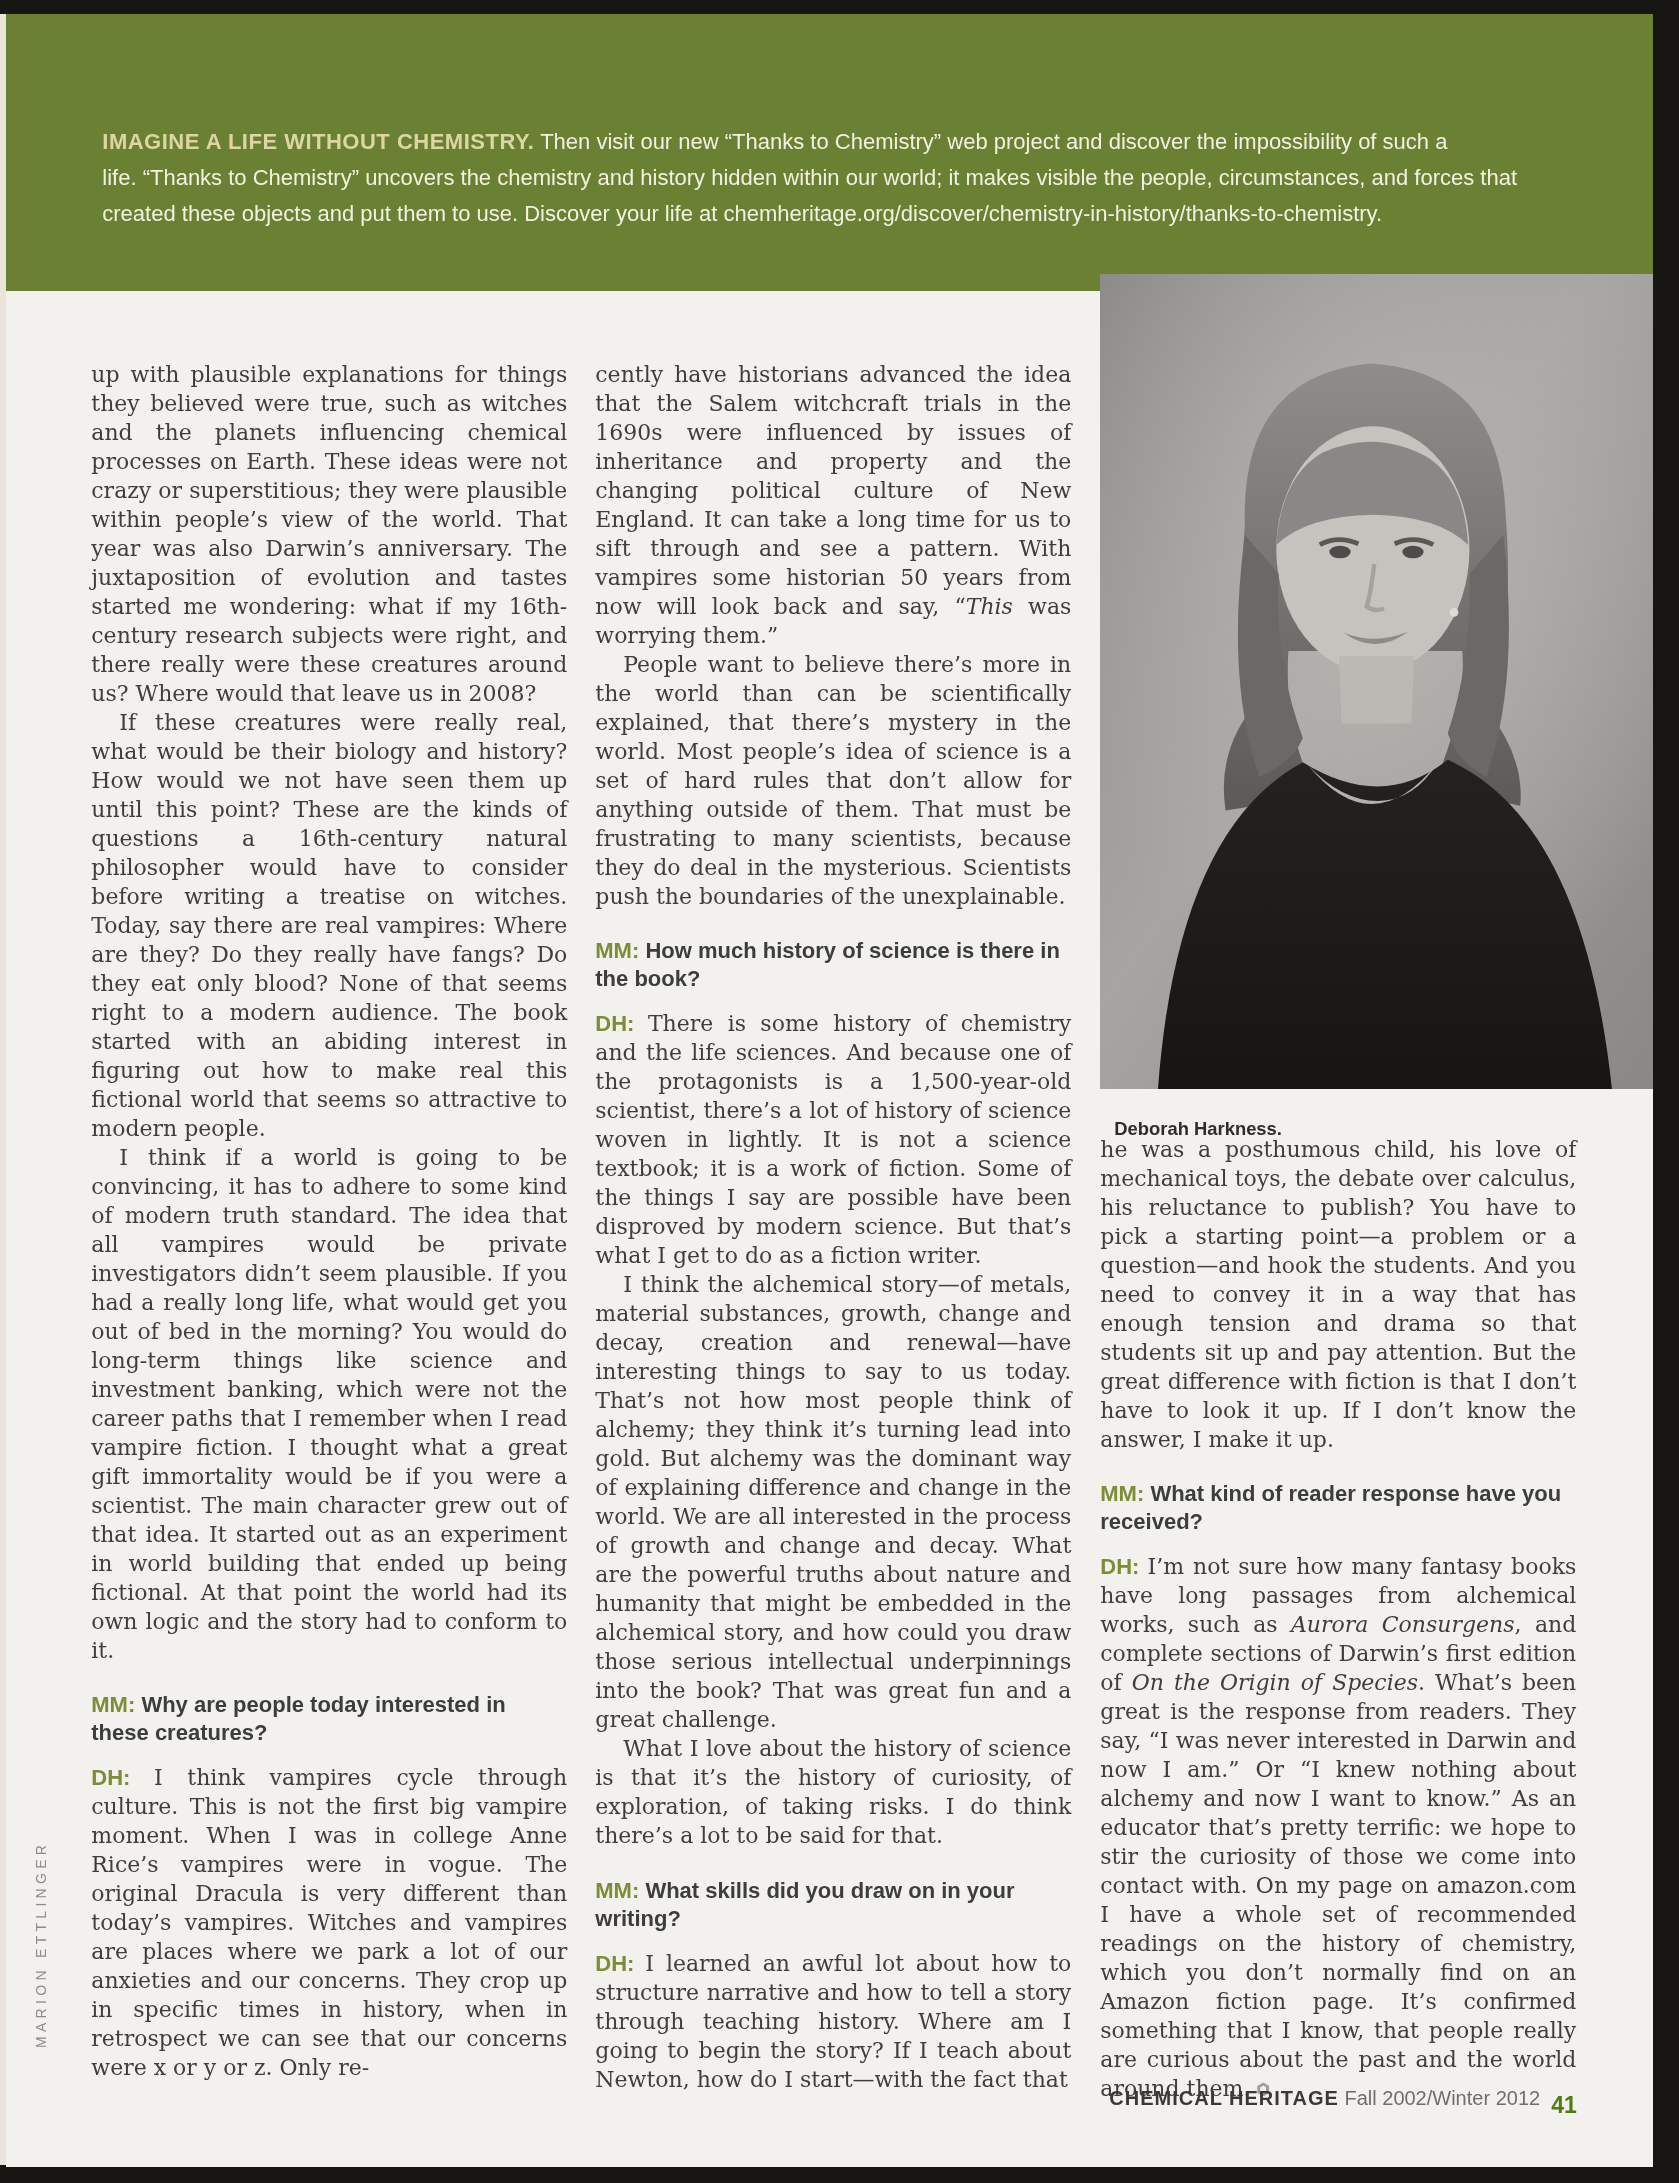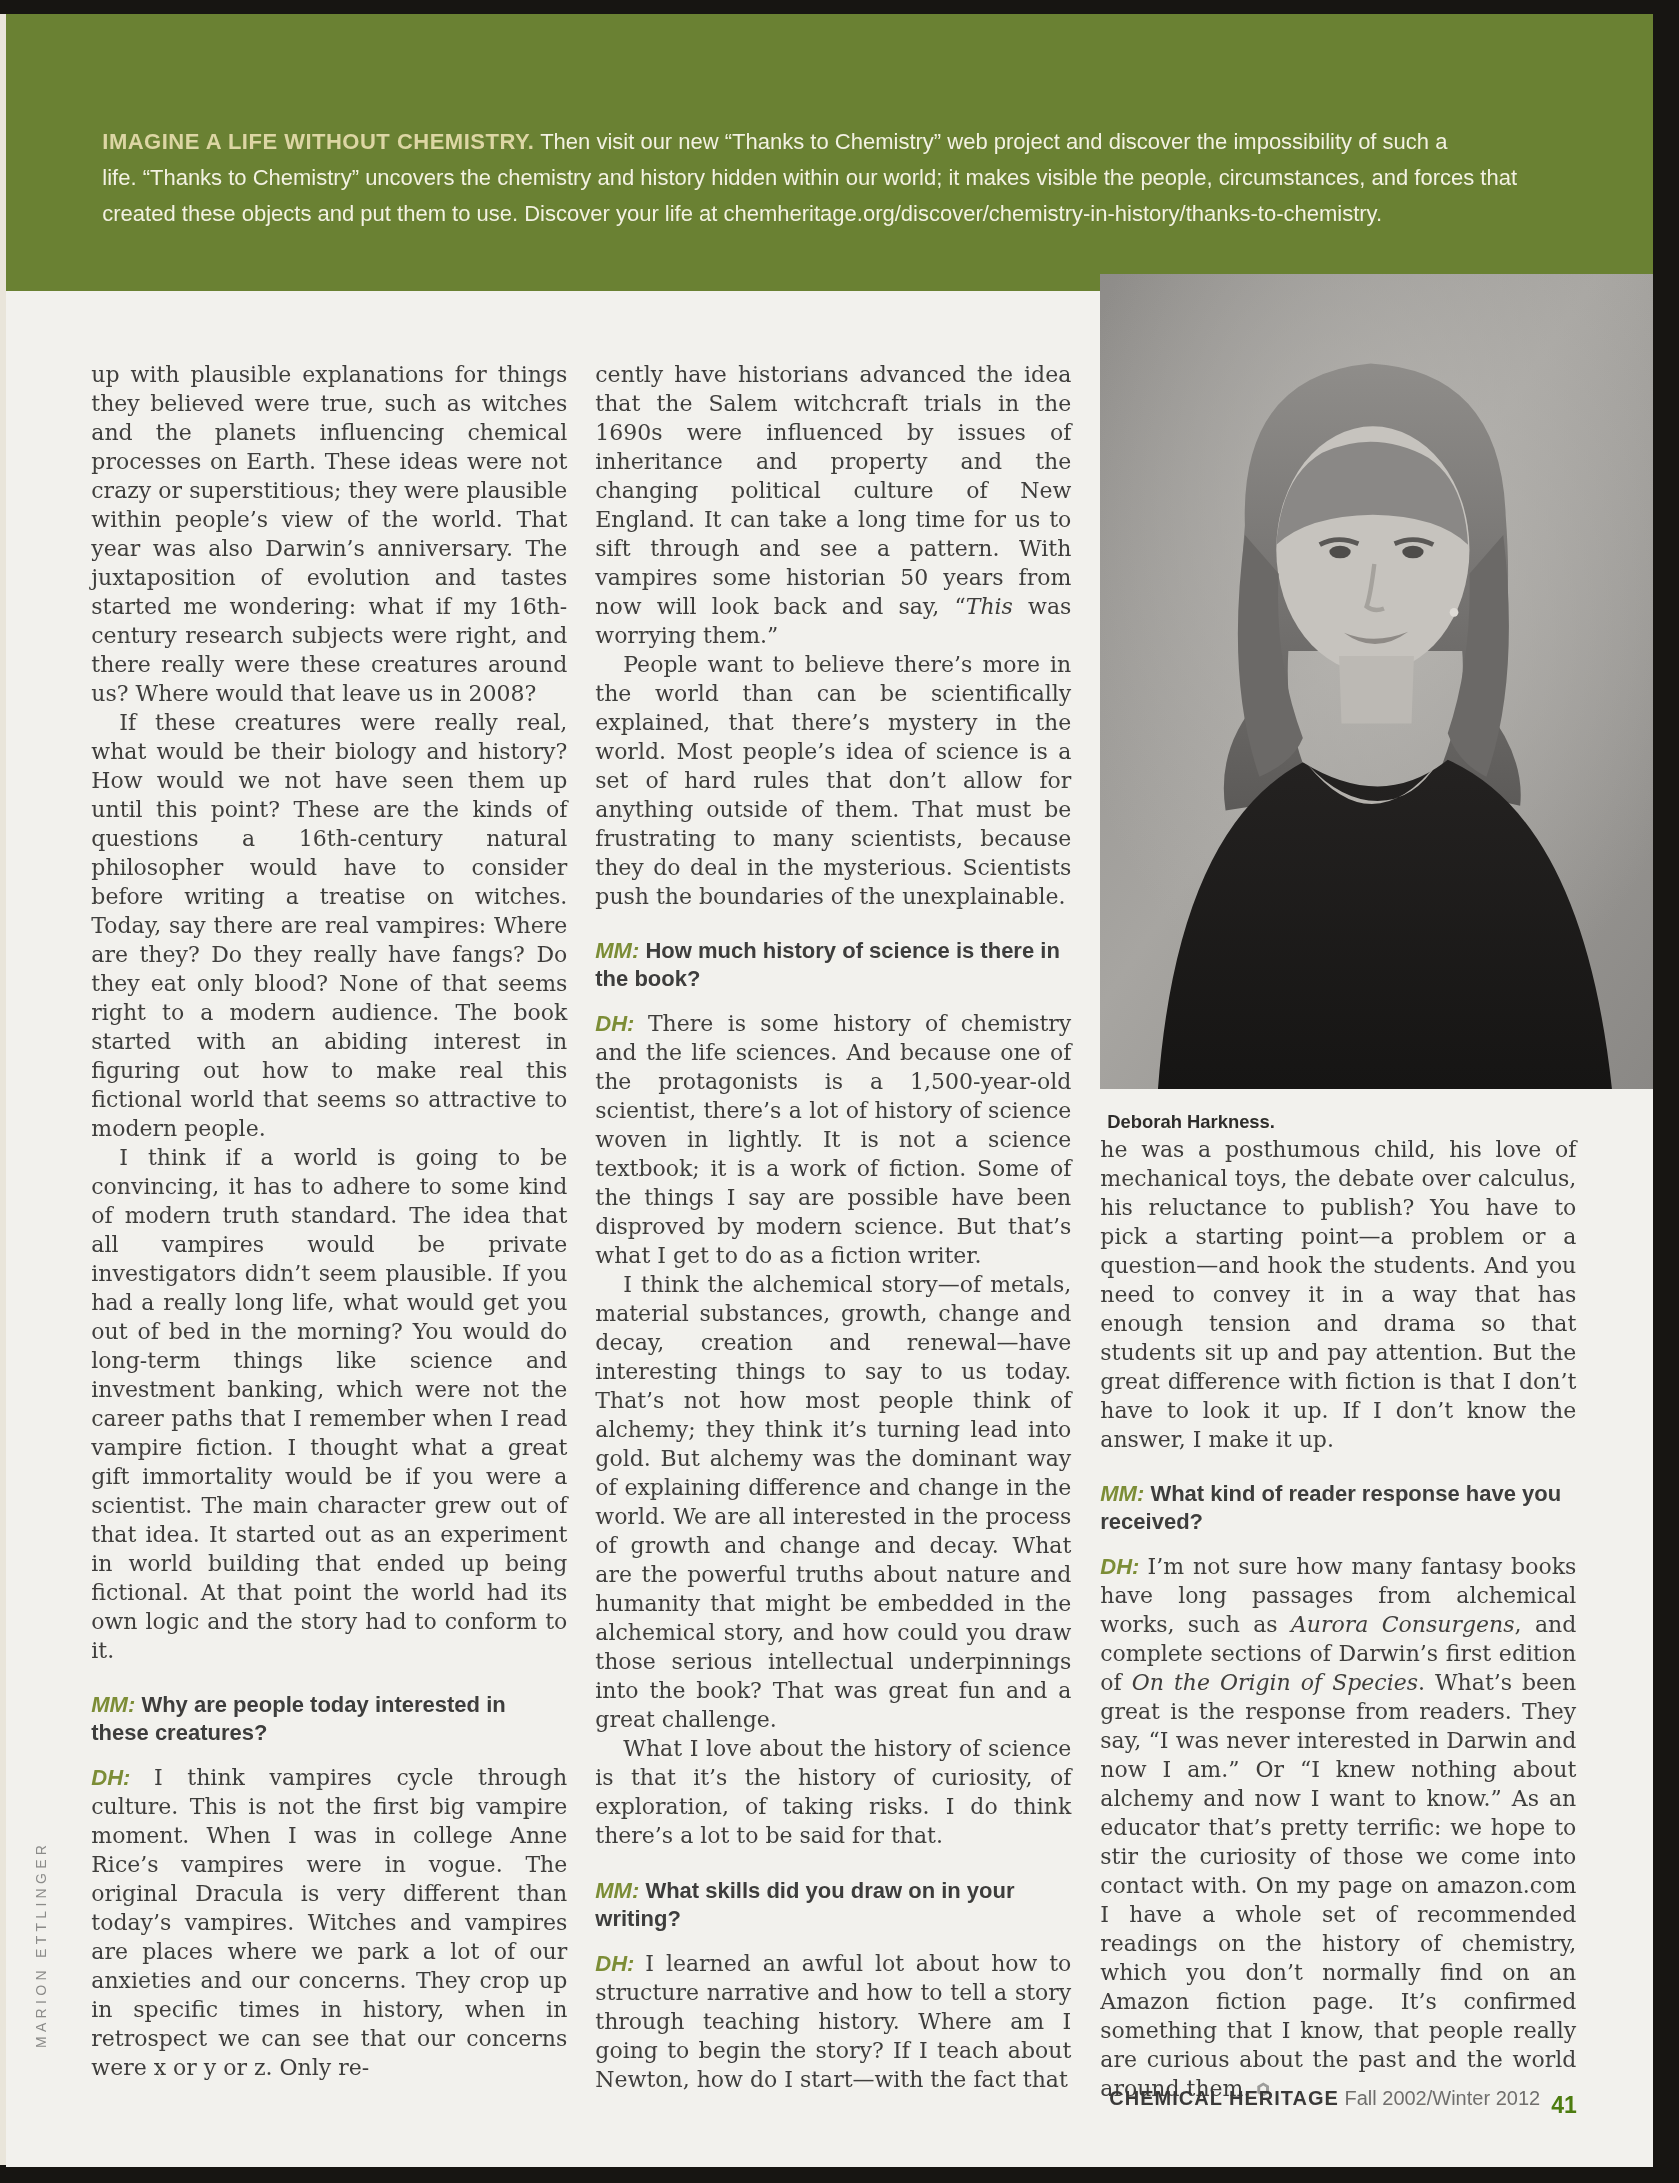--- a/index.html
+++ b/index.html
@@ -28,21 +28,21 @@
   }
   .banner-title{color:#ddd6a4;font-weight:700;letter-spacing:0.5px;}
   .banner-rest{margin-left:5.8px;}
   
   .photo{
     position:absolute;left:1094px;top:260px;width:553px;height:815px;
     background:#9a9894;
   }
   .photo svg{display:block;width:100%;height:100%;}
   .caption{
-    position:absolute;left:1097px;top:1093px;margin:4px;
+    position:absolute;left:1097px;top:1093px;margin:11px;
     font-family:"Liberation Sans", sans-serif;
     font-size:18.4px;font-weight:700;color:#2e2d2b;
   }
   
   .col{
     position:absolute;width:476px;
     font-size:22px;line-height:29px;color:#3f3e3c;
     text-align:justify;
   }
   .col-1{left:85px;top:346px;}
@@ -50,21 +50,21 @@
   .col-3{left:1094px;top:1121px;}
   .col p{margin:0;}
   .col p.indent{text-indent:28px;}
   .qhead{
     font-family:"Liberation Sans", sans-serif;
     font-weight:700;font-size:22px;line-height:27.5px;color:#3d3d3c;
     margin:26.6px 0 17.4px !important;text-align:left;
   }
   .speaker{
     font-family:"Liberation Sans", sans-serif;
-    font-weight:700;color:#7c8d36;font-style:italic;
+    font-weight:700;color:#7c8d36;
   }
   .endmark{
     display:inline-block;width:12px;height:14px;margin-left:6.8px;
     background:#9c9c9a;position:relative;vertical-align:baseline;
     clip-path:polygon(50% 0,100% 25%,100% 75%,50% 100%,0 75%,0 25%);
   }
   .endmark::after{
     content:"";position:absolute;left:2.9px;right:2.9px;top:2.9px;bottom:2.9px;
     background:#f2f1ed;
     clip-path:polygon(50% 0,100% 25%,100% 75%,50% 100%,0 75%,0 25%);

